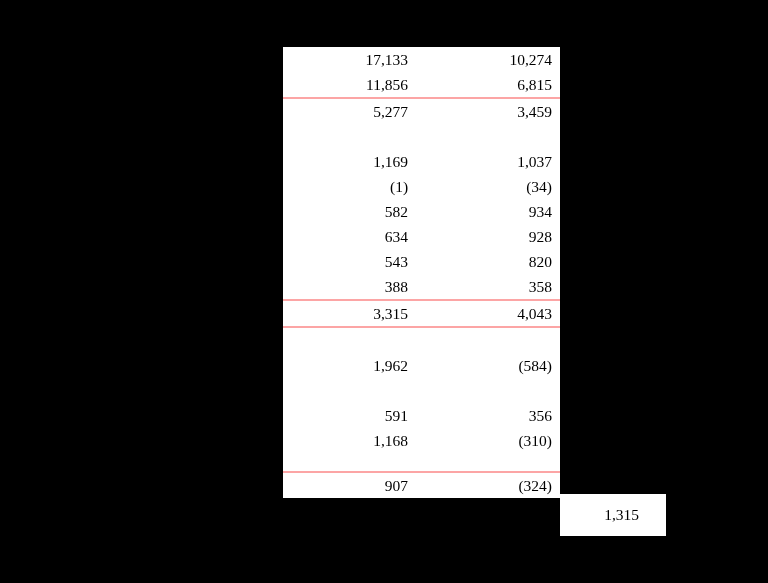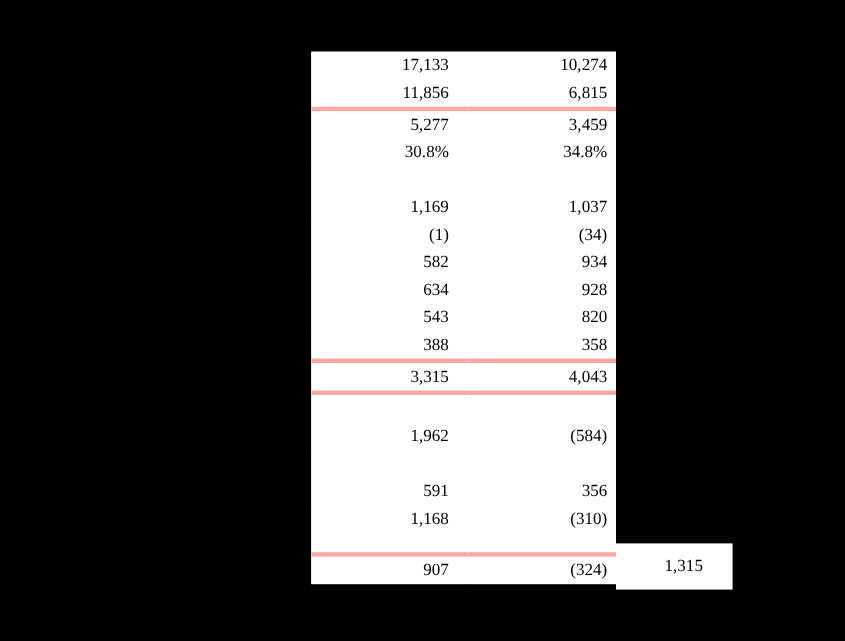--- a/index.html
+++ b/index.html
@@ -36,21 +36,21 @@
     color: #000000;
     text-align: right;
     padding: 0 8px 0 0;
     height: 25px;
     line-height: 25px;
     white-space: nowrap;
     background: #ffffff;
   }
   table.fin td.c1 { width: 138px; padding-right: 18px; }
   table.fin td.c2 { width: 139px; padding-right: 8px; }
-  tr.rule-bottom td { border-bottom: 4px solid #fca5a5; }
+  tr.rule-bottom td { border-bottom: 2px solid #fca5a5; }
   tr.blank td { height: 25px; }
   tr.blank-small td { height: 18px; }
 
   
   #side-box {
     position: absolute;
     left: 560px;
     top: 494px;
     width: 106px;
     height: 42px;
@@ -82,24 +82,20 @@
         <tr class="rule-bottom">
           <td class="c1">11,856</td>
           <td class="c2">6,815</td>
         </tr>
 
         <tr>
           <td class="c1">5,277</td>
           <td class="c2">3,459</td>
         </tr>
 
-        <tr>
-          <td class="c1">30.8%</td>
-          <td class="c2">34.8%</td>
-        </tr>
 
         <tr class="blank">
           <td class="c1"></td>
           <td class="c2"></td>
         </tr>
 
         <tr>
           <td class="c1">1,169</td>
           <td class="c2">1,037</td>
         </tr>

